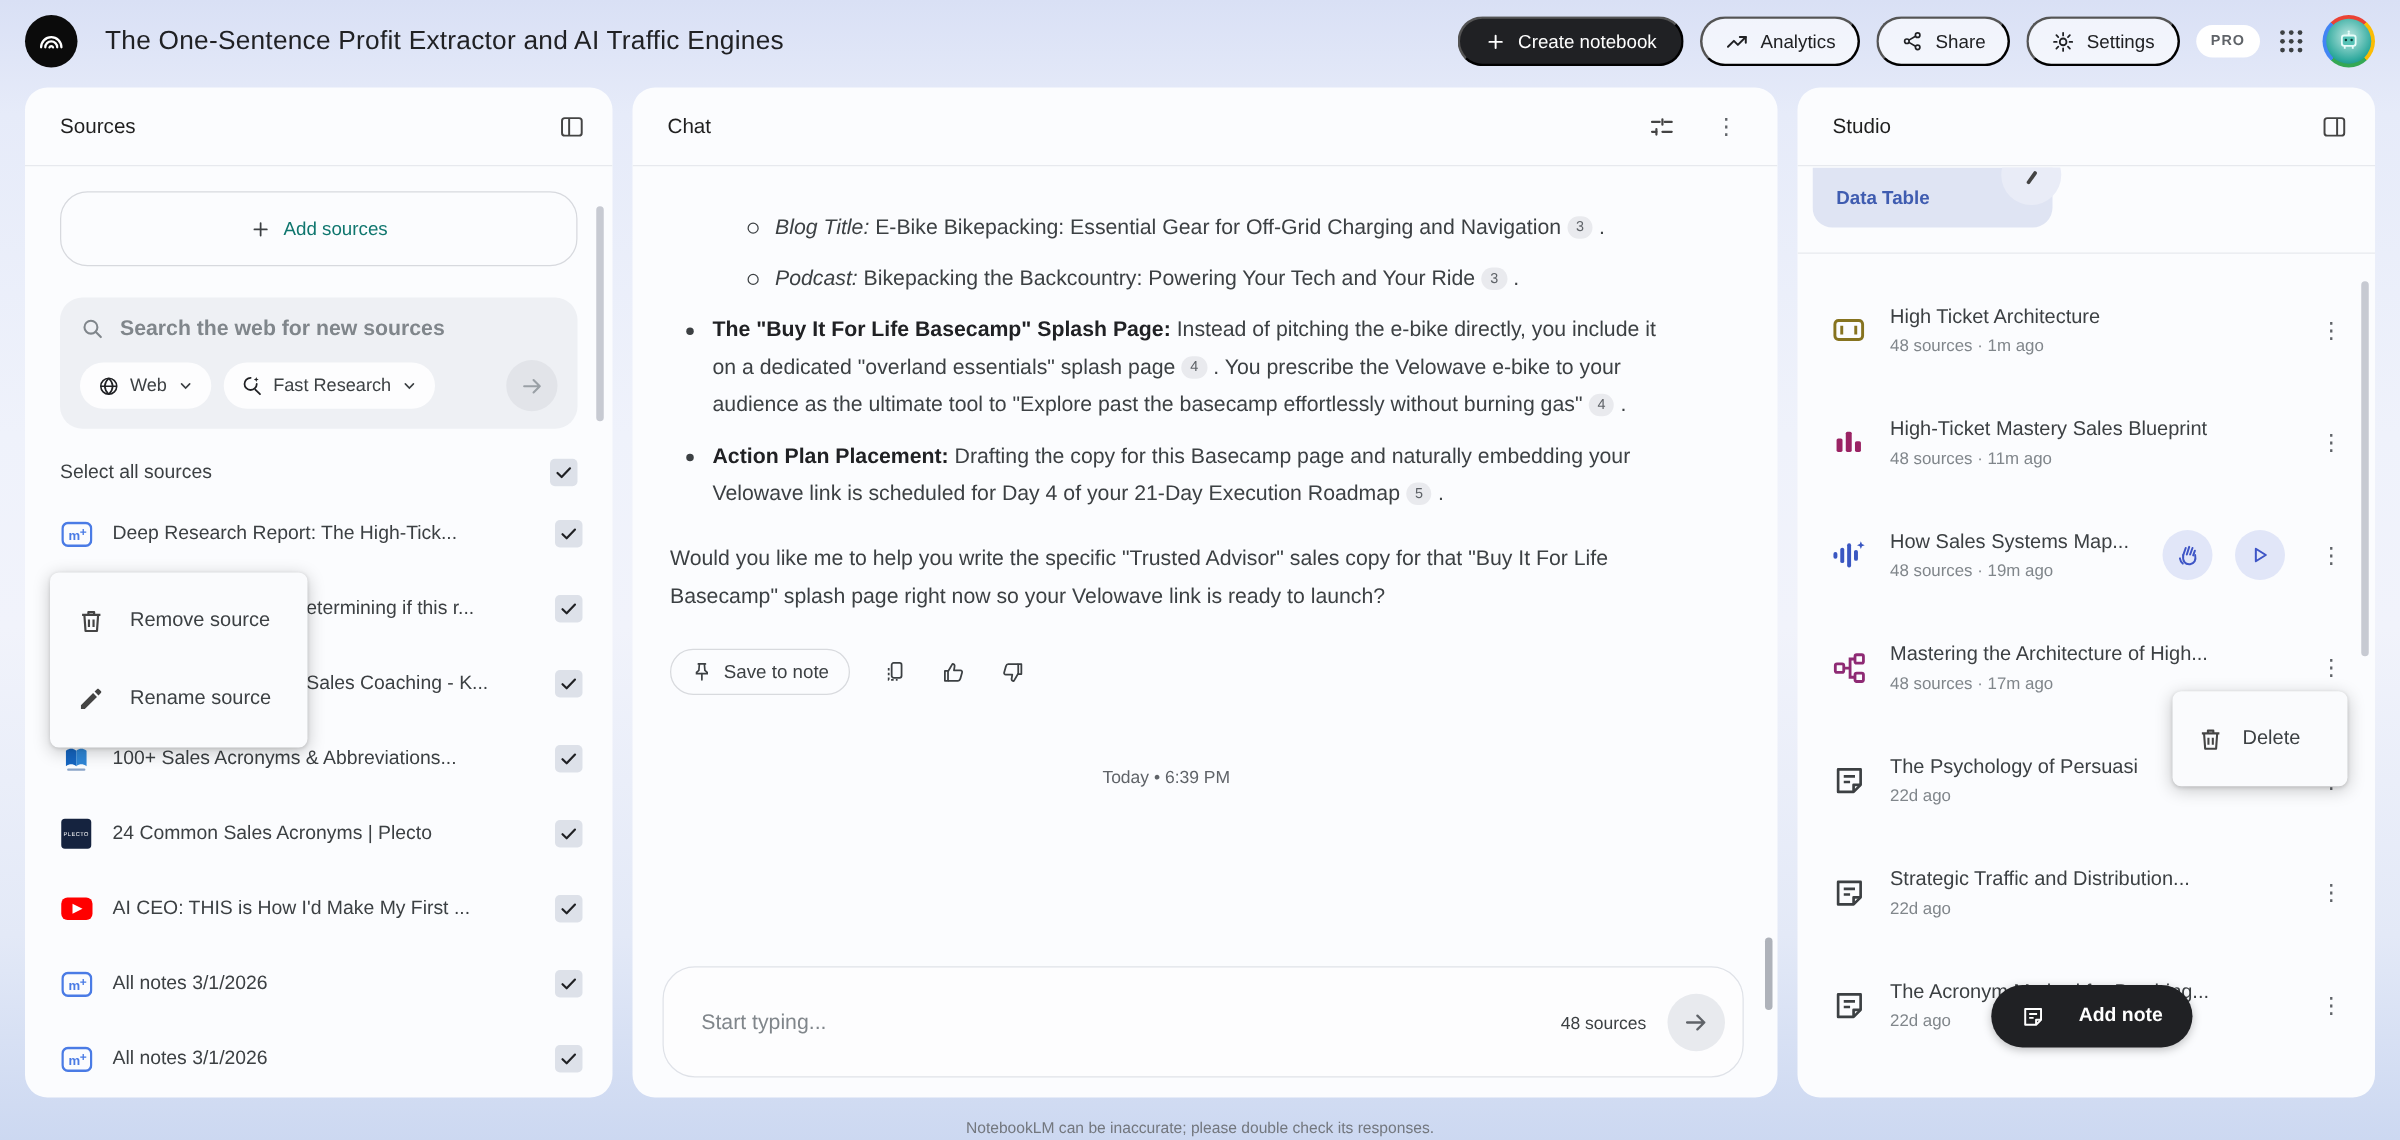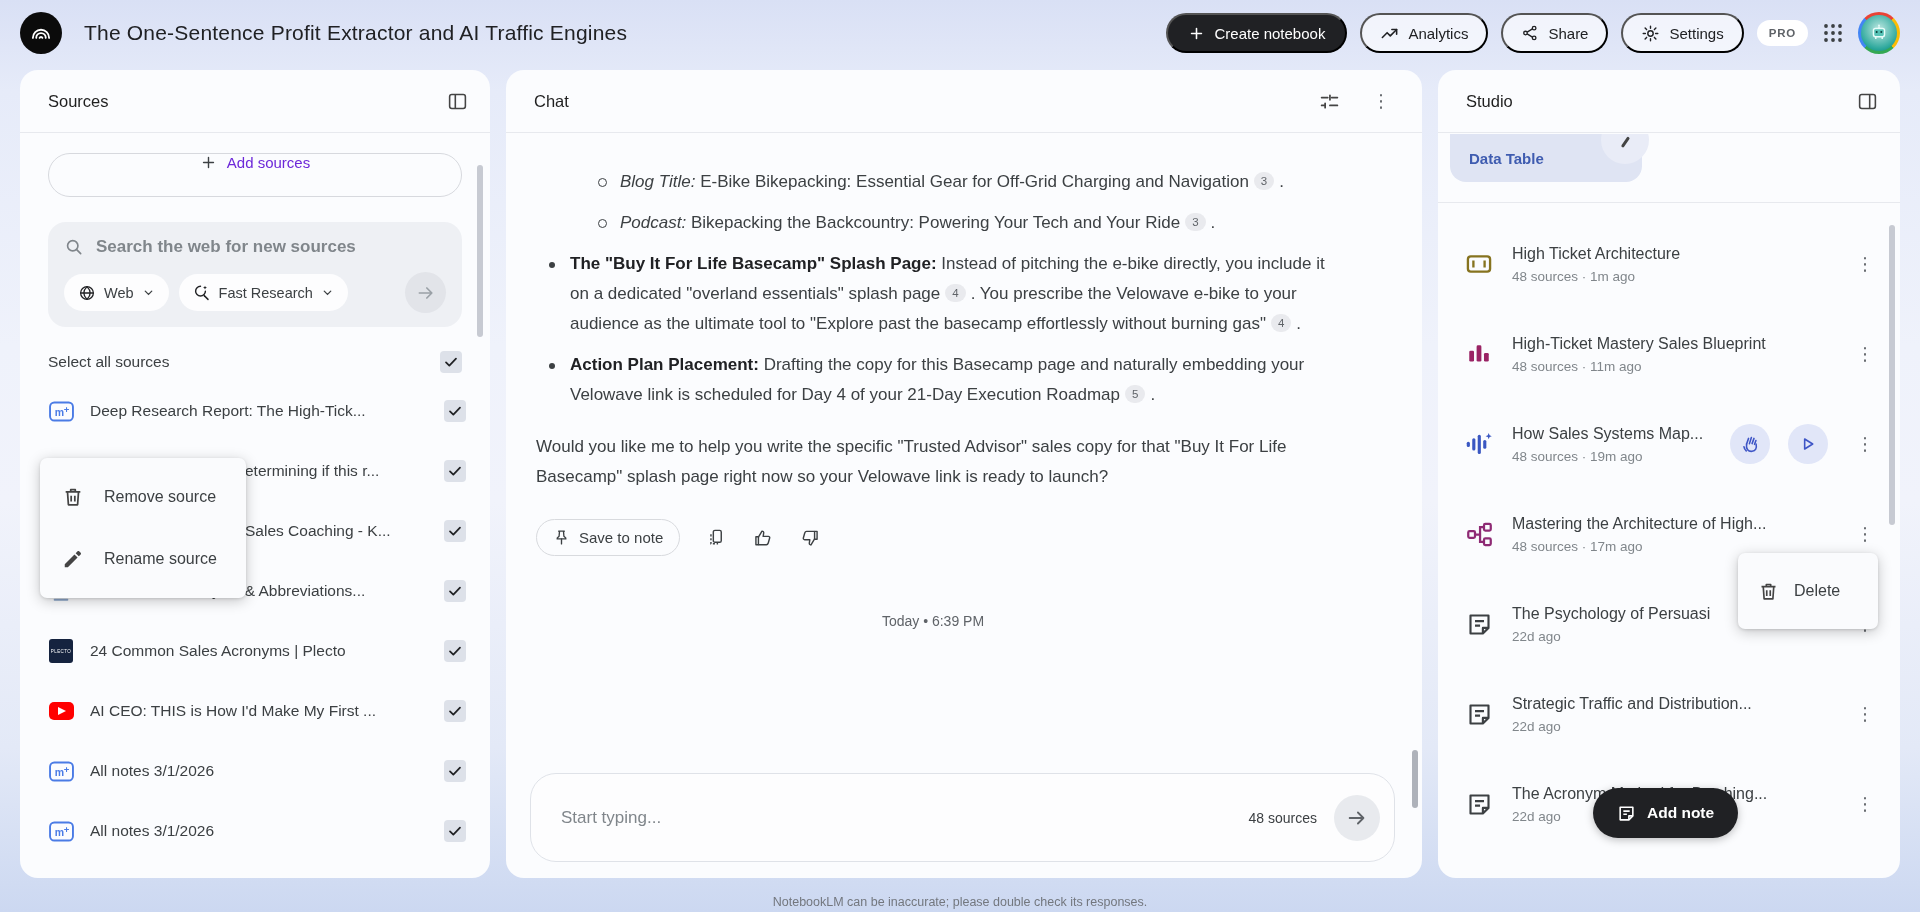--- a/index.html
+++ b/index.html
@@ -22,21 +22,21 @@
   
   .panel { position:absolute; top:70px; height:808px; background:#fbfcfe; border-radius:18px; overflow:hidden; }
   .panel-hd { height:63px; display:flex; align-items:center; padding:0 22px 0 28px; border-bottom:1px solid #e7e9ee; }
   .panel-hd .ttl { font-size:16.5px; color:#1f1f1f; }
   .panel-hd .sp { flex:1; }
   #sourcesPanel { left:20px; width:470px; }
   #chatPanel { left:506px; width:916px; }
   #studioPanel { left:1438px; width:462px; }
 
   
-  .add-btn { margin:20px 28px 0; height:44px; border:1px solid #d7d9de; border-radius:22px; background:transparent; display:flex; align-items:flex-start; justify-content:center; gap:10px; font-size:15px; color:#6d28d9; cursor:pointer; width:calc(100% - 56px); }
+  .add-btn { margin:20px 28px 0; height:60px; border:1px solid #d7d9de; border-radius:22px; background:transparent; display:flex; align-items:center; justify-content:center; gap:10px; font-size:15px; color:#0f766e; cursor:pointer; width:calc(100% - 56px); }
   .search-card { margin:25px 28px 0; background:#eef0f4; border-radius:18px; padding:15px 16px 14px; }
   .search-row { display:flex; align-items:center; gap:12px; }
   .search-row input { flex:1; border:0; background:transparent; outline:none; font-size:17px; color:#3c4043; font-family:inherit;font-weight:bold; }
   .search-row input::placeholder { color:#80868b; }
   .filter-row { display:flex; align-items:center; gap:10px; margin-top:15px; }
   .chip { height:37px; background:#fdfdfe; border-radius:19px; display:flex; align-items:center; gap:8px; padding:0 14px; font-size:14.5px; color:#3c4043; cursor:pointer; }
   .go-btn { margin-left:auto; width:41px; height:41px; border-radius:50%; background:#e2e4e9; border:0; display:flex; align-items:center; justify-content:center; cursor:pointer; }
   .selall { margin:24px 28px 0 28px; display:flex; align-items:center; }
   .selall span { font-size:15.5px; color:#3c4043; }
   .cb { width:22px; height:22px; border-radius:4px; background:#dde1e9; display:flex; align-items:center; justify-content:center; margin-left:auto; cursor:pointer; flex:0 0 auto; }
@@ -85,21 +85,21 @@
   .dt-circle { position:absolute; left:151px; top:-18px; width:48px; height:48px; border-radius:50%; background:#e9ecf7; cursor:pointer; }
   .dt-circle::after { content:""; position:absolute; left:23px; top:20px; width:2.5px; height:12px; background:#444; transform:rotate(35deg); border-radius:2px; }
   .studio-list { position:absolute; top:132px; left:0; right:0; bottom:0; border-top:1px solid #e7e9ee; padding-top:16px; overflow:hidden; }
   .strow { height:90px; display:flex; align-items:center; padding:0 16px 0 26px; gap:18px; }
   .stic { width:30px; flex:0 0 auto; display:flex; justify-content:center; }
   .stxt { flex:1; min-width:0; }
   .stxt .t { font-size:16px; color:#3c4043; white-space:nowrap; overflow:hidden; }
   .stxt .m { font-size:13.5px; color:#80868b; margin-top:6px; }
   .kebab { font-size:18px; color:#5f6368; background:none; border:0; cursor:pointer; padding:6px 10px; letter-spacing:0; }
   .act-circ { width:40px; height:40px; border-radius:50%; background:#e1e6f8; border:0; display:flex; align-items:center; justify-content:center; cursor:pointer; flex:0 0 auto; }
-  .addnote { position:absolute; left:1593px; top:788px; height:50px; border-radius:25px; background:#202124; color:#fff; border:0; display:flex; align-items:center; gap:11px; padding:0 24px; font-size:15.5px; font-weight:bold; cursor:pointer; z-index:30; box-shadow:0 2px 8px rgba(0,0,0,.25); font-family:inherit; }
+  .addnote { position:absolute; left:1593px; top:788px; height:50px; border-radius:25px; background:#202124; color:#fff; border:0; display:flex; align-items:center; gap:27px; padding:0 24px; font-size:15.5px; font-weight:bold; cursor:pointer; z-index:30; box-shadow:0 2px 8px rgba(0,0,0,.25); font-family:inherit; }
 </style>
 </head>
 <body>
 
 <div class="page">
 
   <div class="hdr">
     <div class="logo">
       <svg width="26" height="26" viewBox="0 0 24 24" fill="none" stroke="#fff" stroke-width="1.7" stroke-linecap="round">
         <path d="M4.5 16.5a7.5 7.5 0 0 1 15 0"></path>

